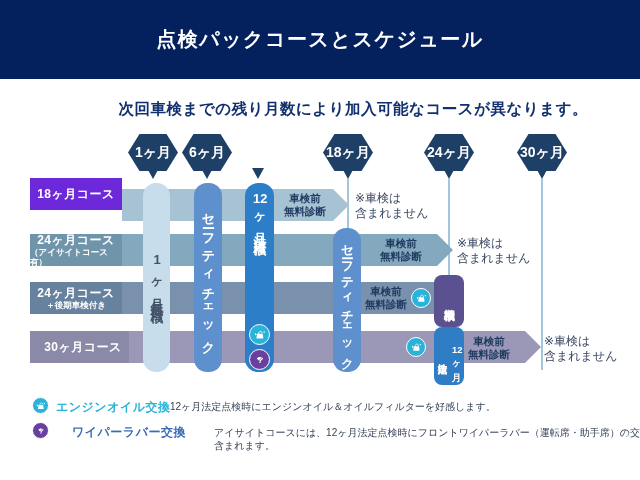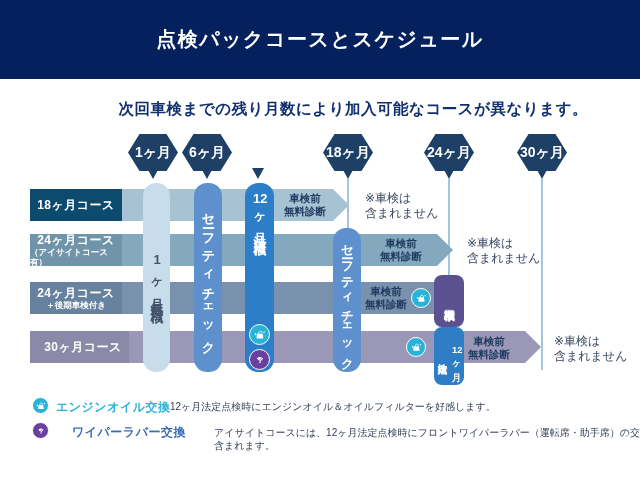--- a/index.html
+++ b/index.html
@@ -30,21 +30,21 @@
   .rowlabel{left:30px;width:92px;height:32px;z-index:1;color:#fff;
             display:flex;flex-direction:column;align-items:center;justify-content:center;
             font-weight:bold;}
   .rowlabel .main{font-size:12px;line-height:13px;letter-spacing:.5px;}
   .rowlabel .sub{font-size:8.5px;line-height:10px;font-weight:bold;}
   .rowbar{left:122px;height:32px;z-index:1;}
   .arrow{clip-path:polygon(0 0,calc(100% - 16px) 0,100% 50%,calc(100% - 16px) 100%,0 100%);}
   .pretext{z-index:2;color:#1f3a60;font-size:10.5px;line-height:13px;font-weight:bold;
            text-align:center;white-space:pre-line;}
   .note{z-index:2;color:#3a4760;font-size:12px;line-height:15px;font-weight:500;
-        white-space:pre-line;margin-left:10px;}
+        white-space:pre-line;}
 
   
   .pillar{z-index:3;display:flex;align-items:center;justify-content:center;box-sizing:border-box;}
   .r13{border-radius:13px;} .r8{border-radius:8px;}
   .vtext{writing-mode:vertical-rl;text-orientation:upright;font-weight:bold;}
   .tcy{text-combine-upright:all;}
 
   
   .cicon{z-index:4;border-radius:50%;border:1.6px solid #fff;box-sizing:border-box;
          display:flex;align-items:center;justify-content:center;}
@@ -75,21 +75,21 @@
   <div class="abs hextail" style="left:252px;"></div>
   <div class="abs hextail" style="left:342px;"></div>
   <div class="abs hextail" style="left:443px;"></div>
   <div class="abs hextail" style="left:536px;"></div>
 
   <div class="abs gline" style="left:347px;top:178px;height:52px;"></div>
   <div class="abs gline" style="left:448px;top:178px;height:99px;"></div>
   <div class="abs gline" style="left:541px;top:178px;height:192px;"></div>
 
   <div class="abs rowbar arrow" style="top:189px;width:227px;background:#a7c2d2;"></div>
-  <div class="abs rowlabel" style="top:189px;background:#0c4a6e;">
+  <div class="abs rowlabel" style="top:178px;background:#6d28d9;">
     <span class="main">18ヶ月コース</span>
   </div>
   <div class="abs pretext" style="left:274px;top:192px;width:62px;">車検前
 無料診断</div>
   <div class="abs note" style="left:355px;top:191px;">※車検は
 含まれません</div>
 
   <div class="abs rowbar arrow" style="top:234px;width:331px;background:#84a8be;"></div>
   <div class="abs rowlabel" style="top:234px;background:#7095ab;">
     <span class="main">24ヶ月コース</span>

